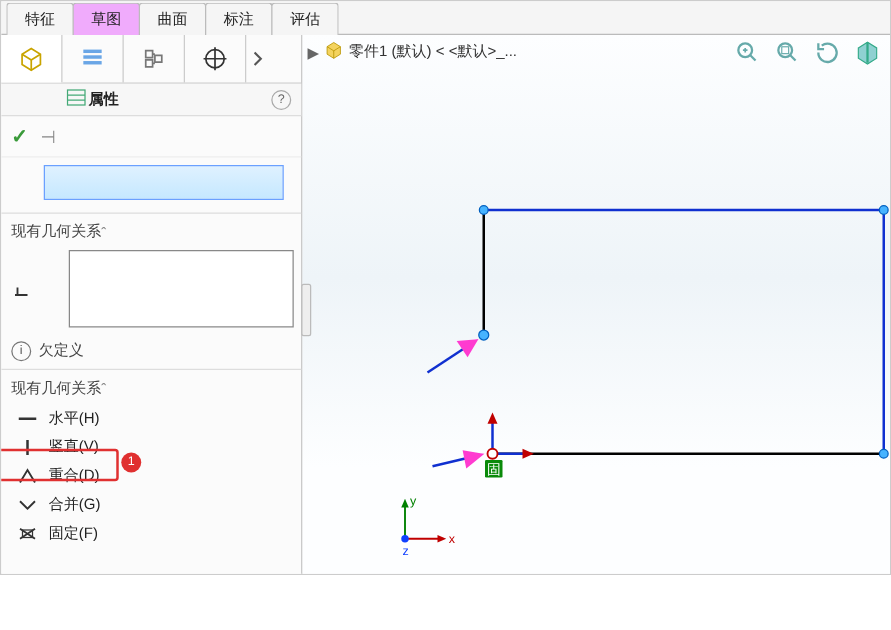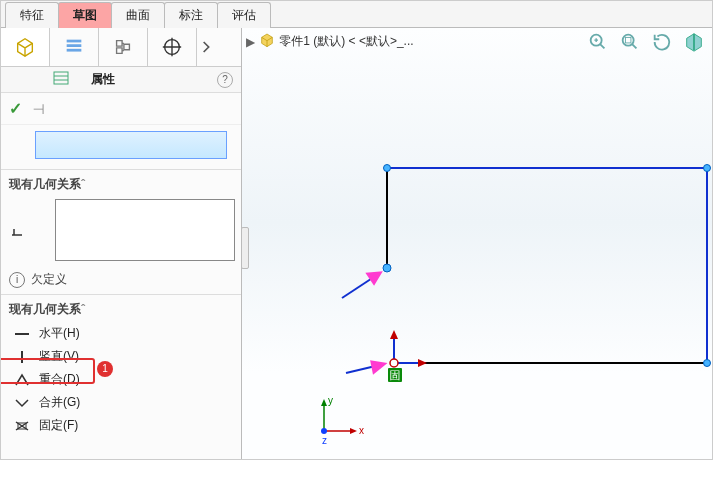--- a/index.html
+++ b/index.html
@@ -1,42 +1,42 @@
 <!DOCTYPE html>
 <html><head>
 <meta charset="utf-8">
 <style>
   html,body{margin:0;padding:0;font-family:"Microsoft YaHei",Arial,sans-serif;font-size:12px;background:#fff;color:#222;}
   .app{width:713px;height:460px;position:relative;overflow:hidden;border:1px solid #ccc;box-sizing:border-box;}
   
   .tabs{display:flex;align-items:flex-end;height:26px;background:#f5f5f5;border-bottom:1px solid #bbb;padding-left:4px;}
   .tab{padding:4px 14px;border:1px solid #bbb;border-bottom:none;margin-right:-1px;background:#f5f5f5;border-radius:3px 3px 0 0;position:relative;top:1px;cursor:pointer;}
-  .tab.active{background:#fca5a5;font-weight:bold;text-align:center;}
+  .tab.active{background:#f0abfc;font-weight:normal;text-align:center;}
   
   .main{display:flex;height:calc(100% - 26px);}
   .left{width:240px;border-right:1px solid #bbb;background:#fbfbfb;display:flex;flex-direction:column;}
   .right{flex:1;position:relative;background:linear-gradient(180deg,#fdfeff 0%,#eef4f8 45%,#fdfeff 80%);}
   
   .leftbar{display:flex;height:38px;border-bottom:1px solid #ccc;align-items:stretch;}
   .lbtn{width:48px;display:flex;align-items:center;justify-content:center;border-right:1px solid #ccc;cursor:pointer;}
   .lbtn.active{background:#fff;}
   .lbtn svg{width:22px;height:22px;}
   .lbtn.arrow{width:20px;border-right:none;}
   
   .prop-head{display:flex;align-items:center;justify-content:space-between;padding:4px 8px;border-bottom:1px solid #ddd;background:#f7f7f7;}
-  .prop-head .lhs{display:flex;align-items:center;gap:22px;padding-left:44px;}
+  .prop-head .lhs{display:flex;align-items:center;gap:2px;padding-left:44px;}
   .prop-head .help{color:#666;border:1px solid #aaa;border-radius:50%;width:14px;height:14px;font-size:10px;text-align:center;line-height:14px;cursor:pointer;}
   .okpin{display:flex;align-items:center;gap:10px;padding:6px 8px;border-bottom:1px solid #eee;}
   .okpin .ok{color:#3a9a3a;font-size:16px;font-weight:bold;cursor:pointer;}
   .okpin .pin{color:#888;font-size:14px;cursor:pointer;}
   
   .preview{margin:6px 14px 10px 34px;height:26px;border:1px solid #6aa0ff;background:linear-gradient(180deg,#dff1ff,#c5e8ff);}
   
   .section{border-top:1px solid #ddd;padding:4px 6px;}
-  .sec-head{display:flex;align-items:center;font-weight:bold;color:#444;padding:2px 2px 4px 2px;}
+  .sec-head{display:flex;align-items:center;font-weight:normal;color:#444;padding:2px 2px 4px 2px;}
   .sec-head .chev{color:#888;cursor:pointer;}
   .relbox{margin-left:22px;width:180px;height:60px;border:1px solid #888;background:#fff;}
   .relrow{display:flex;align-items:center;gap:6px;margin-left:4px;margin-top:2px;}
   .relicon{width:16px;height:16px;display:inline-flex;align-items:center;justify-content:center;}
   .info{display:flex;align-items:center;gap:6px;padding:6px 8px;color:#444;}
   .info .i{width:14px;height:14px;border:1px solid #777;border-radius:50%;font-size:10px;text-align:center;line-height:14px;color:#555;}
   .addlist{padding-left:4px;}
   .addlist .item{display:flex;align-items:center;gap:8px;padding:3px 2px;cursor:pointer;}
   .addlist .item .ic{width:18px;height:16px;display:inline-flex;align-items:center;justify-content:center;}
   .hl{position:absolute;border:2px solid #e03030;border-radius:3px;}

